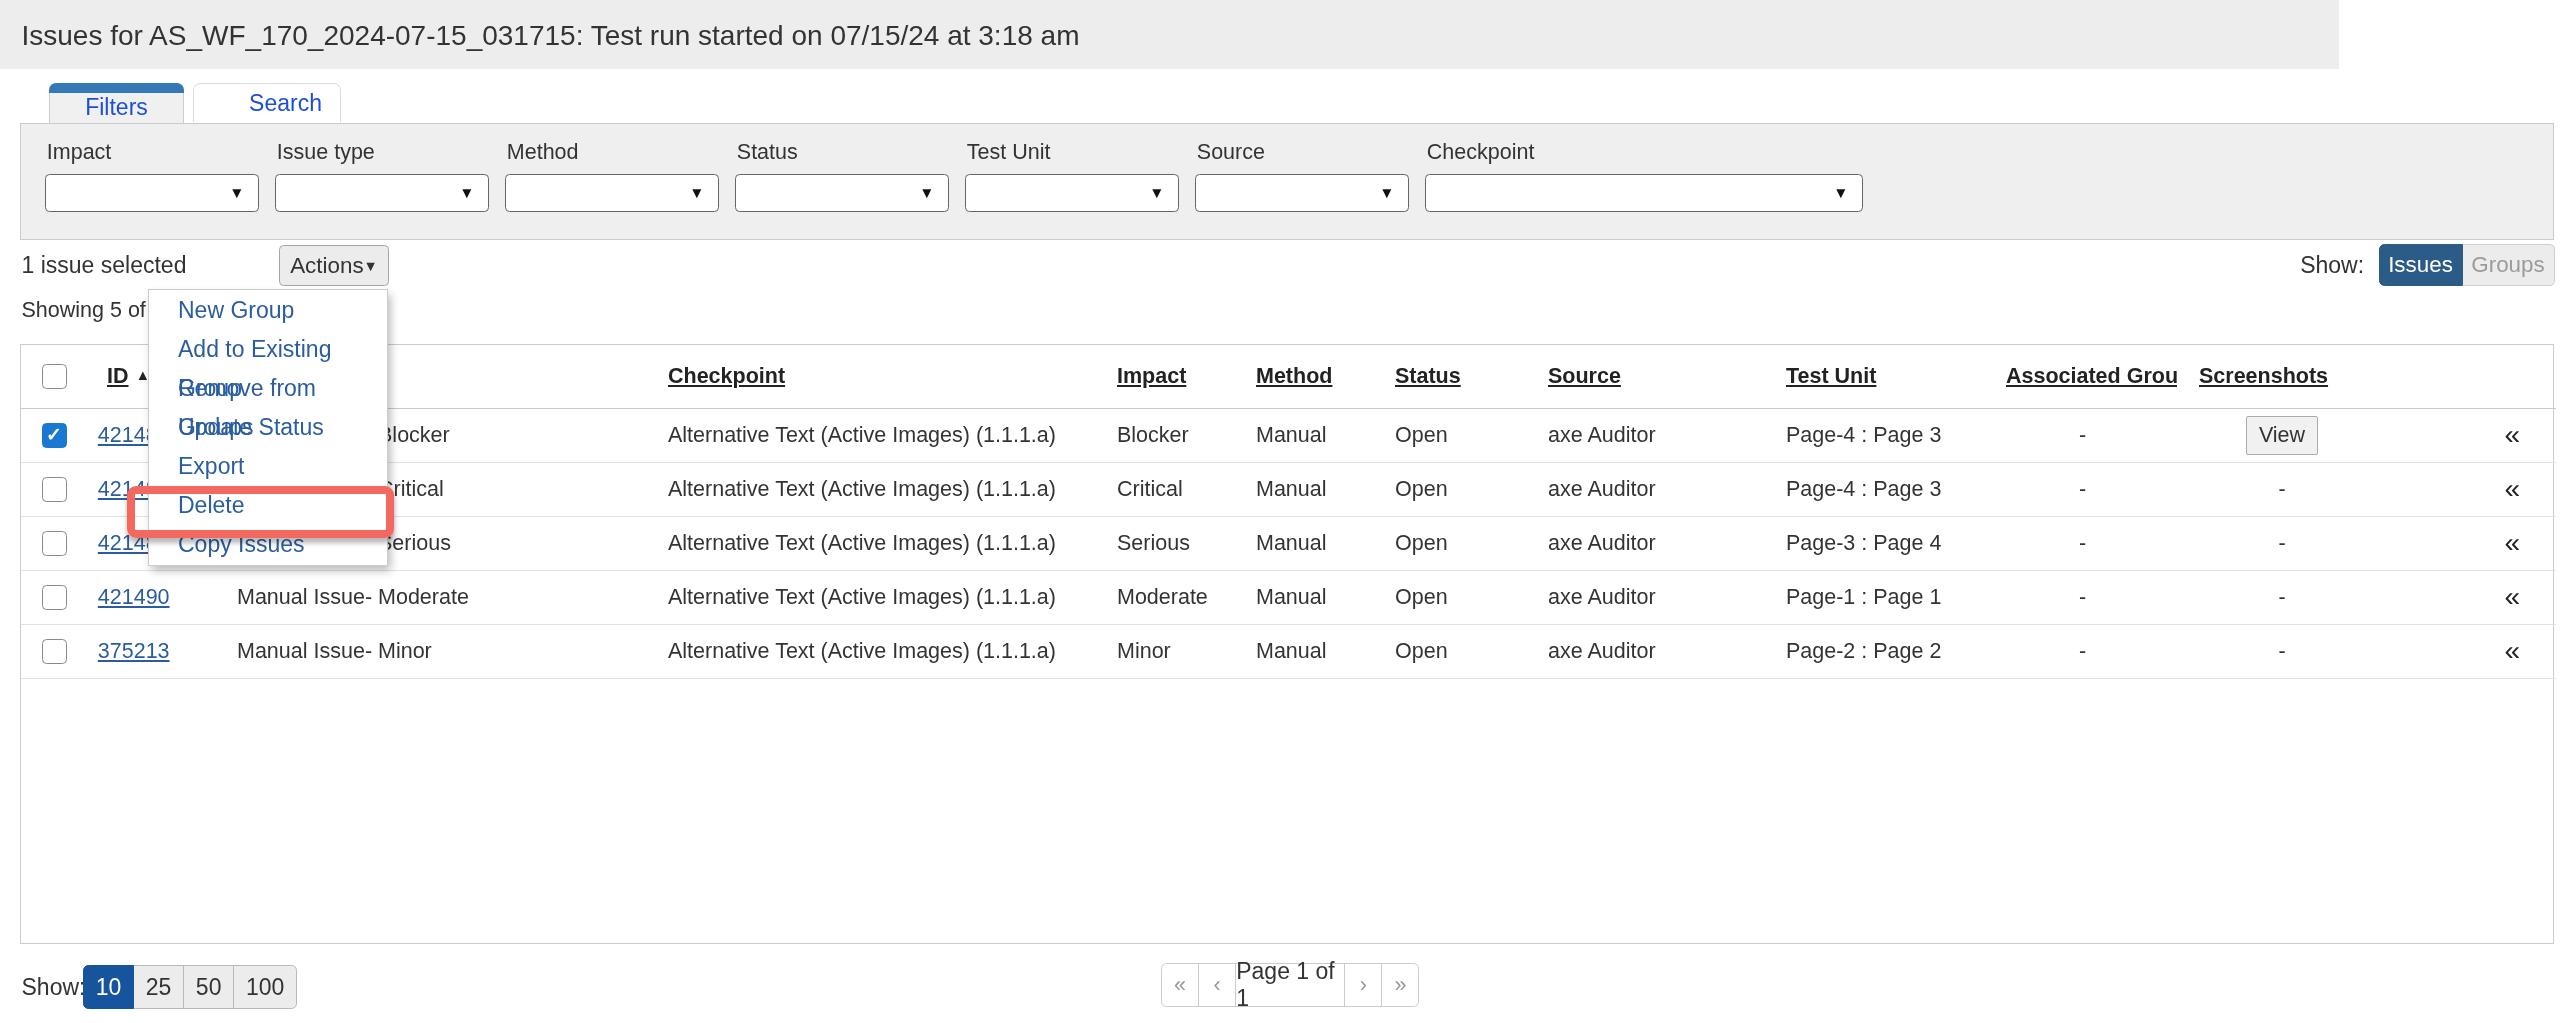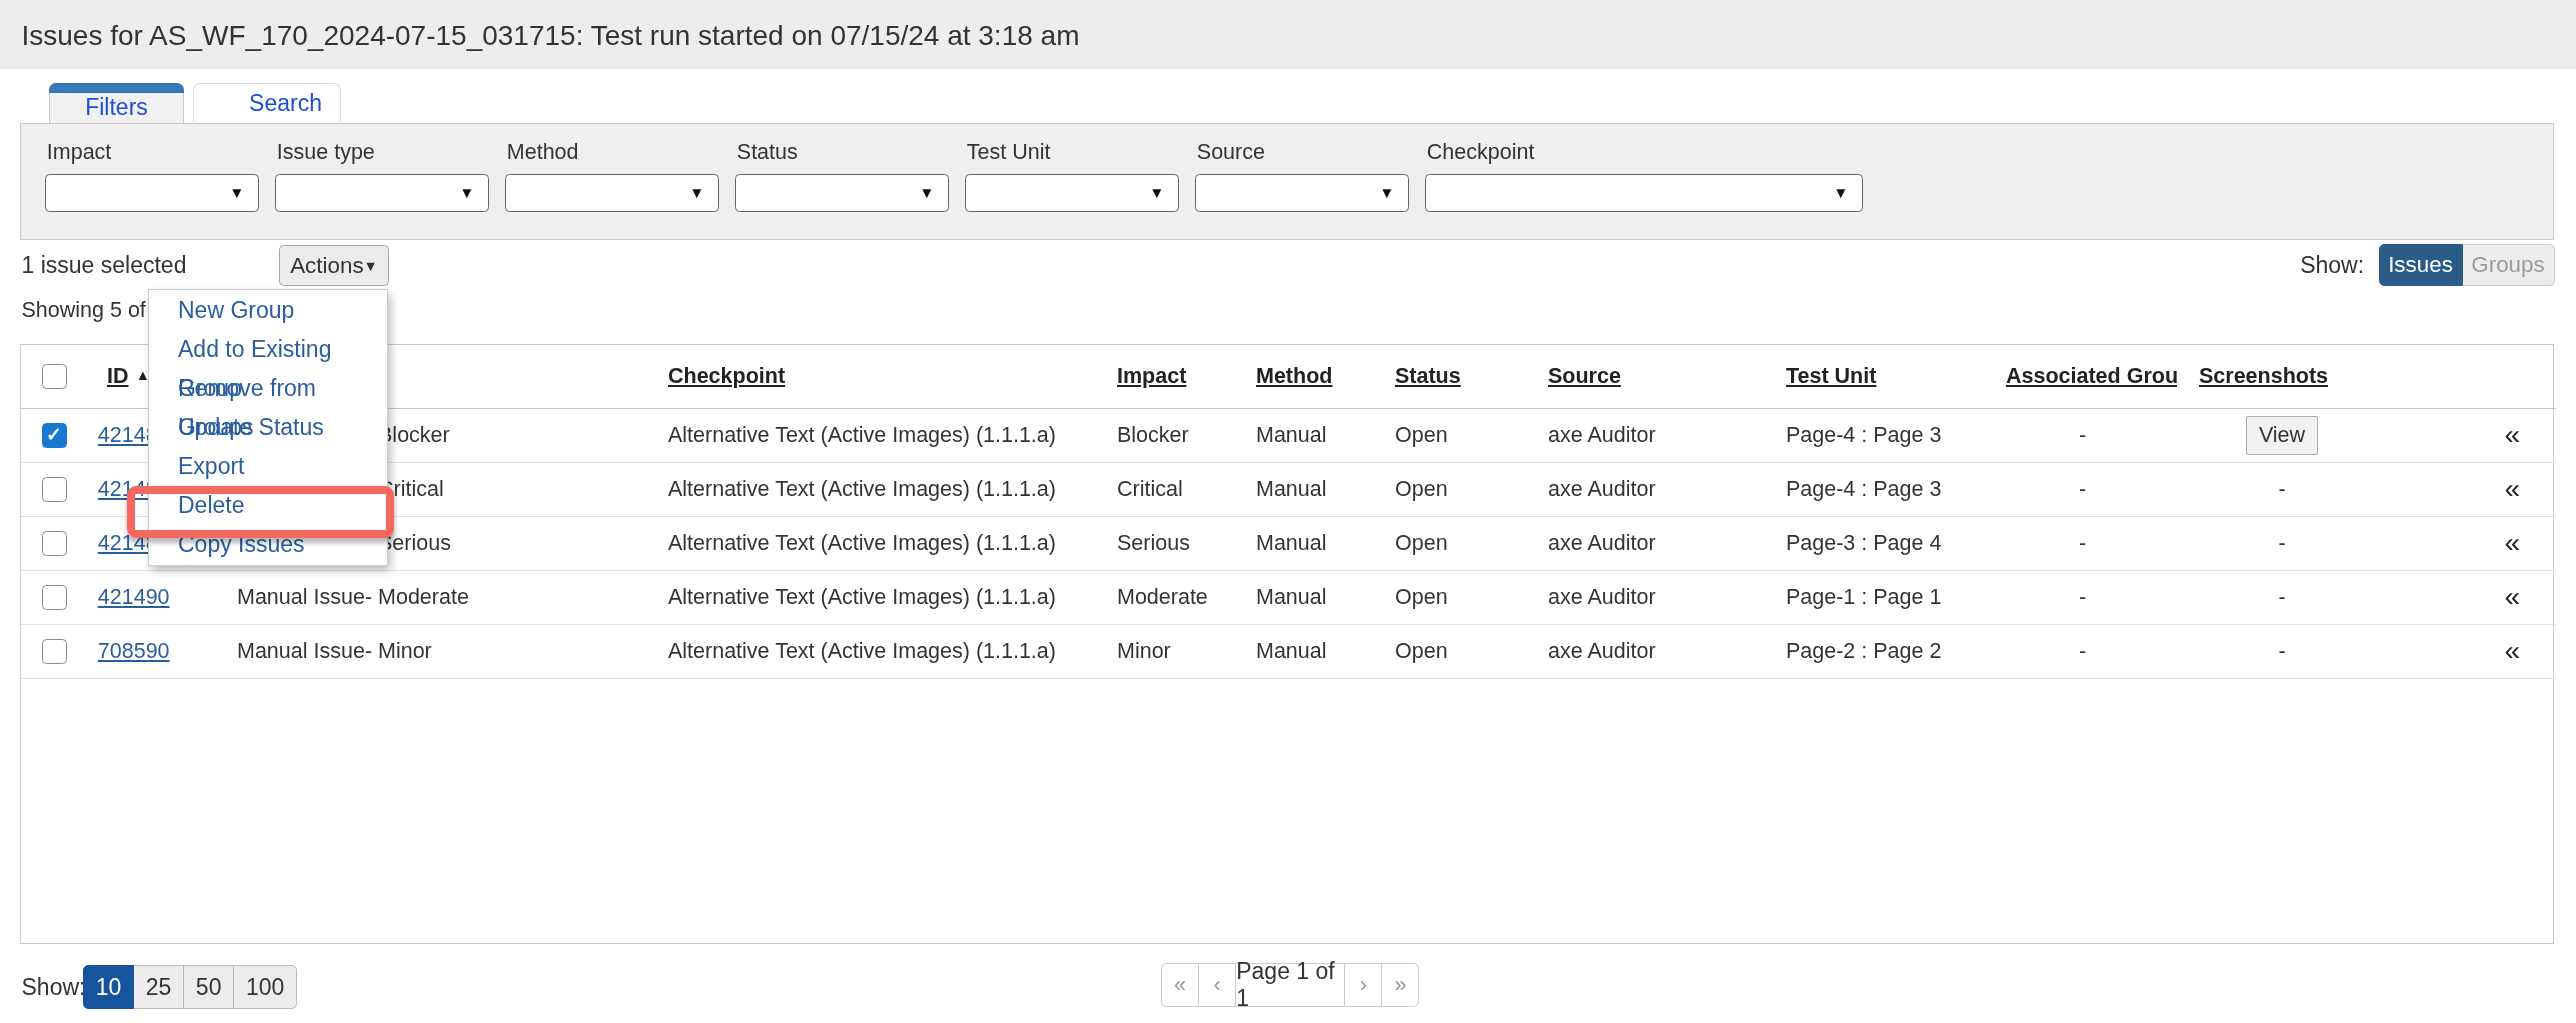--- a/index.html
+++ b/index.html
@@ -3,21 +3,21 @@
 <meta charset="utf-8">
 <style>
   * { box-sizing: border-box; }
   html,body { margin:0; padding:0; background:#fff; }
   .screen {
     position:relative; width:2576px; height:1023px; overflow:hidden;
     font-family:"Liberation Sans", sans-serif; color:#333; background:#fff;
   }
 
   
-  .titlebar { position:absolute; left:0; top:0; width:2576px; height:69px; background:#ededed; }
+  .titlebar { position:absolute; left:0; top:0; width:2339px; height:69px; background:#ededed; }
   .titlebar h1 { margin:0; padding-left:21.5px; line-height:71px; font-size:28px; font-weight:400; color:#333; }
 
   
   .tabs { position:absolute; left:49px; top:83px; display:flex; gap:9px; z-index:3; }
   .tab { position:relative; height:39px; background:#fff; border:0.9px solid #dcdcdc; border-bottom:none;
          border-radius:7.2px 7.2px 0 0; display:flex; align-items:center; justify-content:center;
          font-size:23px; color:#1d4ed8; cursor:pointer; }
   .tab-filters { width:135px; }
   .tab-search  { width:148px;padding-left:37px; }
   .tab.active { height:40px; background:#f0f0f0; border-color:#ccc; }
@@ -283,21 +283,21 @@
           <td>Manual</td>
           <td>Open</td>
           <td>axe Auditor</td>
           <td>Page-1 : Page 1</td>
           <td class="c-center">-</td>
           <td class="c-center">-</td>
           <td class="c-chevron"><span class="row-collapse">«</span></td>
         </tr>
         <tr>
           <td class="c-check"><span class="checkbox"></span></td>
-          <td class="c-id"><span class="id-link">708590</span></td>
+          <td class="c-id"><span class="id-link">375213</span></td>
           <td>Manual Issue- Minor</td>
           <td>Alternative Text (Active Images) (1.1.1.a)</td>
           <td>Minor</td>
           <td>Manual</td>
           <td>Open</td>
           <td>axe Auditor</td>
           <td>Page-2 : Page 2</td>
           <td class="c-center">-</td>
           <td class="c-center">-</td>
           <td class="c-chevron"><span class="row-collapse">«</span></td>

